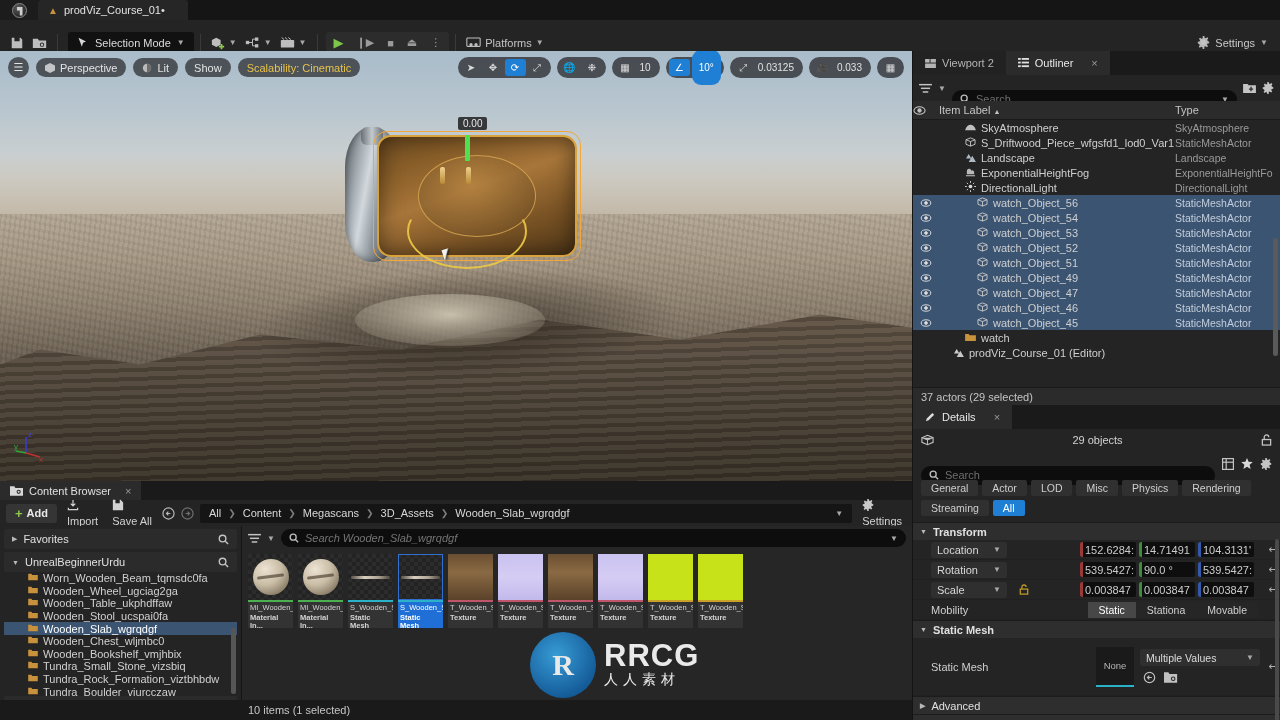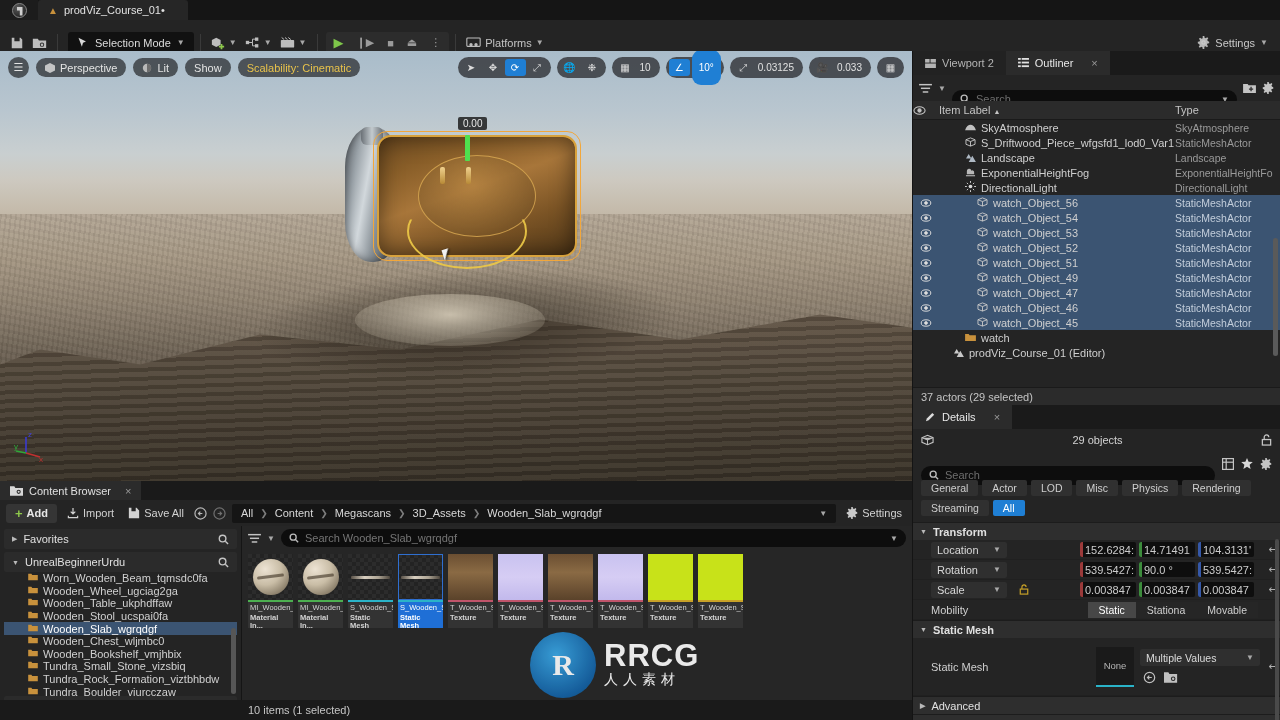--- a/index.html
+++ b/index.html
@@ -335,21 +335,21 @@
   }
   .cb-toolbar {
     height: 26px; background: #242424; display: flex; align-items: center; gap: 6px;
     padding: 0 6px;
   }
   .cb-add {
     height: 19px; background: #353535; border-radius: 3px; display: flex; align-items: center;
     gap: 4px; padding: 0 9px; color: #e8e8e8; font-size: 11px; font-weight: bold;
   }
   .cb-add .plus { color: #8ec84b; font-size: 13px; font-weight: bold; }
-  .cb-tbtn { display: flex; gap: 4px; color: #d2d2d2; font-size: 11px; padding: 0 4px; }
+  .cb-tbtn { display: flex; gap: 4px; color: #d2d2d2; font-size: 11px; padding: 0 4px; flex-direction: column; }
   .crumbs {
     flex: 1; height: 19px; background: #151515; border-radius: 2px; display: flex;
     align-items: center; gap: 7px; padding: 0 9px; color: #d8d8d8; font-size: 11px;
   }
   .crumbs .sep { color: #7d7d7d; font-size: 9px; }
   .cb-body { display: flex; height: 194px; }
   .cb-left { width: 242px; background: #242424; border-right: 1px solid #151515; display: flex; flex-direction: column; }
   .cb-sec {
     height: 20px; background: #2b2b2b; display: flex; align-items: center; gap: 6px;
     padding: 0 8px; color: #e0e0e0; font-size: 11px; margin: 3px 4px 0 4px; border-radius: 2px;
@@ -365,21 +365,21 @@
   .tree-scroll {
     position: absolute; right: 1px; top: 56px; width: 5px; height: 66px;
     background: #565656; border-radius: 3px;
   }
   .cb-right { flex: 1; background: #262626; display: flex; flex-direction: column; }
   .asset-search {
     height: 24px; display: flex; align-items: center; gap: 6px; padding: 0 6px;
   }
   .as-box {
     flex: 1; height: 18px; background: #0d0d0d; border-radius: 9px; display: flex;
-    align-items: center; gap: 6px; padding: 0 8px; color: #757575; font-size: 11px;
+    align-items: center; gap: 6px; padding: 0 8px; color: #757575; font-size: 11px; font-style: italic;
   }
   .assets { display: flex; gap: 5px; padding: 4px 6px; flex-wrap: wrap; align-content: flex-start; }
   .asset { width: 45px; }
   .a-thumb {
     width: 45px; height: 46px; background:
       repeating-conic-gradient(#232323 0% 25%, #2c2c2c 0% 50%) 0 0/8px 8px;
     position: relative; overflow: hidden;
   }
   .a-thumb.selb { outline: 1.5px solid #2f6fd0; outline-offset: -1px; }
   .a-bar { height: 2px; width: 100%; }

